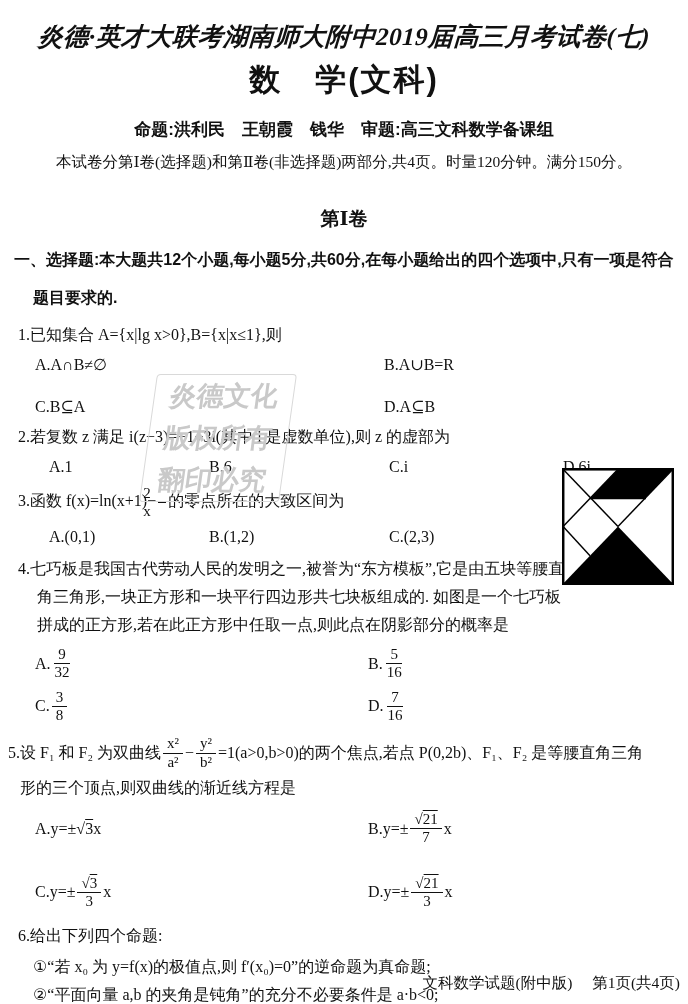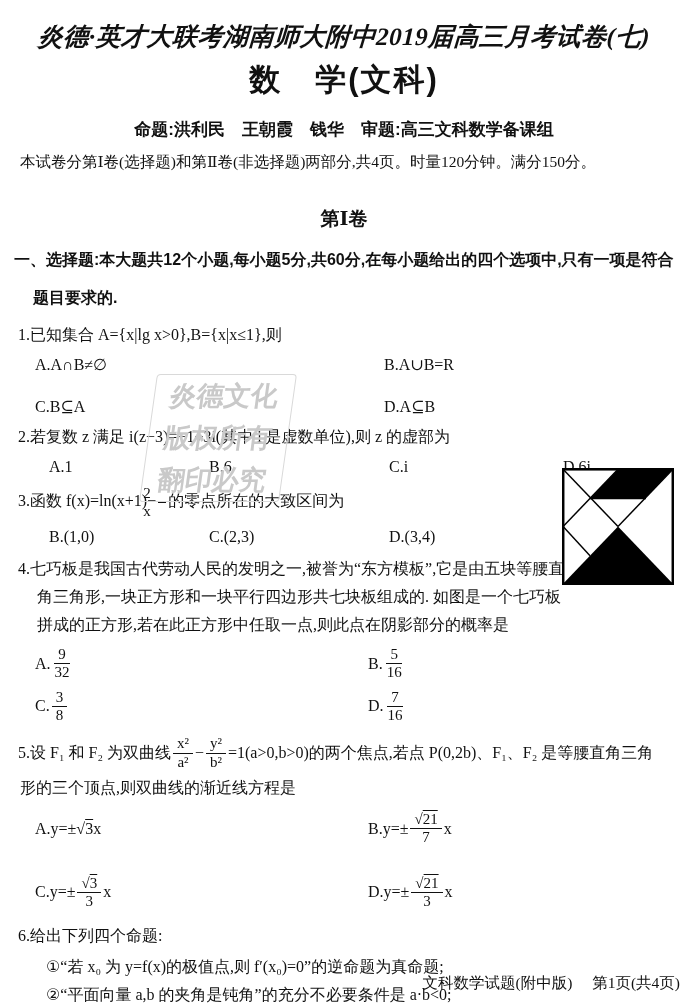--- a/index.html
+++ b/index.html
@@ -29,21 +29,21 @@
     letter-spacing:2px;
   }
   .committee{
     margin-top:17px;
     font-size:17px;
     font-weight:bold;
     font-family:"Liberation Sans","DejaVu Sans",sans-serif;
   }
   .intro{
     margin-top:11px;
-    padding:0 14px 0 20px;
+    padding:0 14px 0 56px;
     font-size:15.5px;
   }
   .section-title{
     margin-top:33px;
     font-size:19px;
     font-weight:bold;
   }
   .instructions{
     margin-top:9px;
     padding:0 12px 0 33px;
@@ -62,23 +62,23 @@
   .frac{
     display:inline-flex;flex-direction:column;align-items:center;
     vertical-align:middle;line-height:1.15;font-size:15px;
     margin:0 2px;
   }
   .frac .num{border-bottom:1px solid #111;padding:0 4px;}
   .frac .den{padding:0 2px;}
   .opt-frac-row{display:grid;grid-template-columns:333px 1fr;padding-left:35px;margin-top:7px;}
   .opt-frac{display:inline-flex;align-items:center;white-space:nowrap;}
   .radicand{text-decoration:overline;}
-  .q5line1{display:flex;align-items:center;padding-left:18px;white-space:nowrap;margin-top:9px;height:40px;}
+  .q5line1{display:flex;align-items:center;padding-left:8px;white-space:nowrap;margin-top:9px;height:40px;}
   .q5line2{padding-left:20px;line-height:26px;margin-top:2px;}
-  .q6item{padding-left:46px;line-height:28px;margin:0;}
+  .q6item{padding-left:33px;line-height:28px;margin:0;}
   
   .figure{position:absolute;left:562px;top:468px;width:112px;height:117px;}
   
   .watermark{
     position:absolute;left:148px;top:374px;width:138px;height:126px;
     border:1px solid #d9d9d9;border-radius:4px;
     display:flex;flex-direction:column;justify-content:space-around;align-items:center;
     color:#c9c9c9;font-size:27px;font-weight:bold;
     transform:skewX(-8deg);
     pointer-events:none;
@@ -128,21 +128,22 @@
       <span class="opt">D.6i</span>
     </div>
   </div>
 
   <div>
     <p class="q tight" style="line-height:36px;"><span>3.函数 f(x)=ln(x+1)−</span><span class="frac">
           <span class="num">2</span>
           <span class="den">x</span>
         </span><span>的零点所在的大致区间为</span></p>
     <div class="opts4">
-      <span class="opt">B.(1,0)</span>
+      <span class="opt">A.(0,1)</span>
+      <span class="opt">B.(1,2)</span>
       <span class="opt">C.(2,3)</span>
       <span class="opt">D.(3,4)</span>
     </div>
   </div>
 
   <div>
     <p class="q" style="margin-top:5px;width:535px;line-height:28px;">4.七巧板是我国古代劳动人民的发明之一,被誉为“东方模板”,它是由五块等腰直角三角形,一块正方形和一块平行四边形共七块板组成的. 如图是一个七巧板拼成的正方形,若在此正方形中任取一点,则此点在阴影部分的概率是</p>
     <div class="opt-frac-row">
       <span class="opt-frac">
           <span>A.</span>

